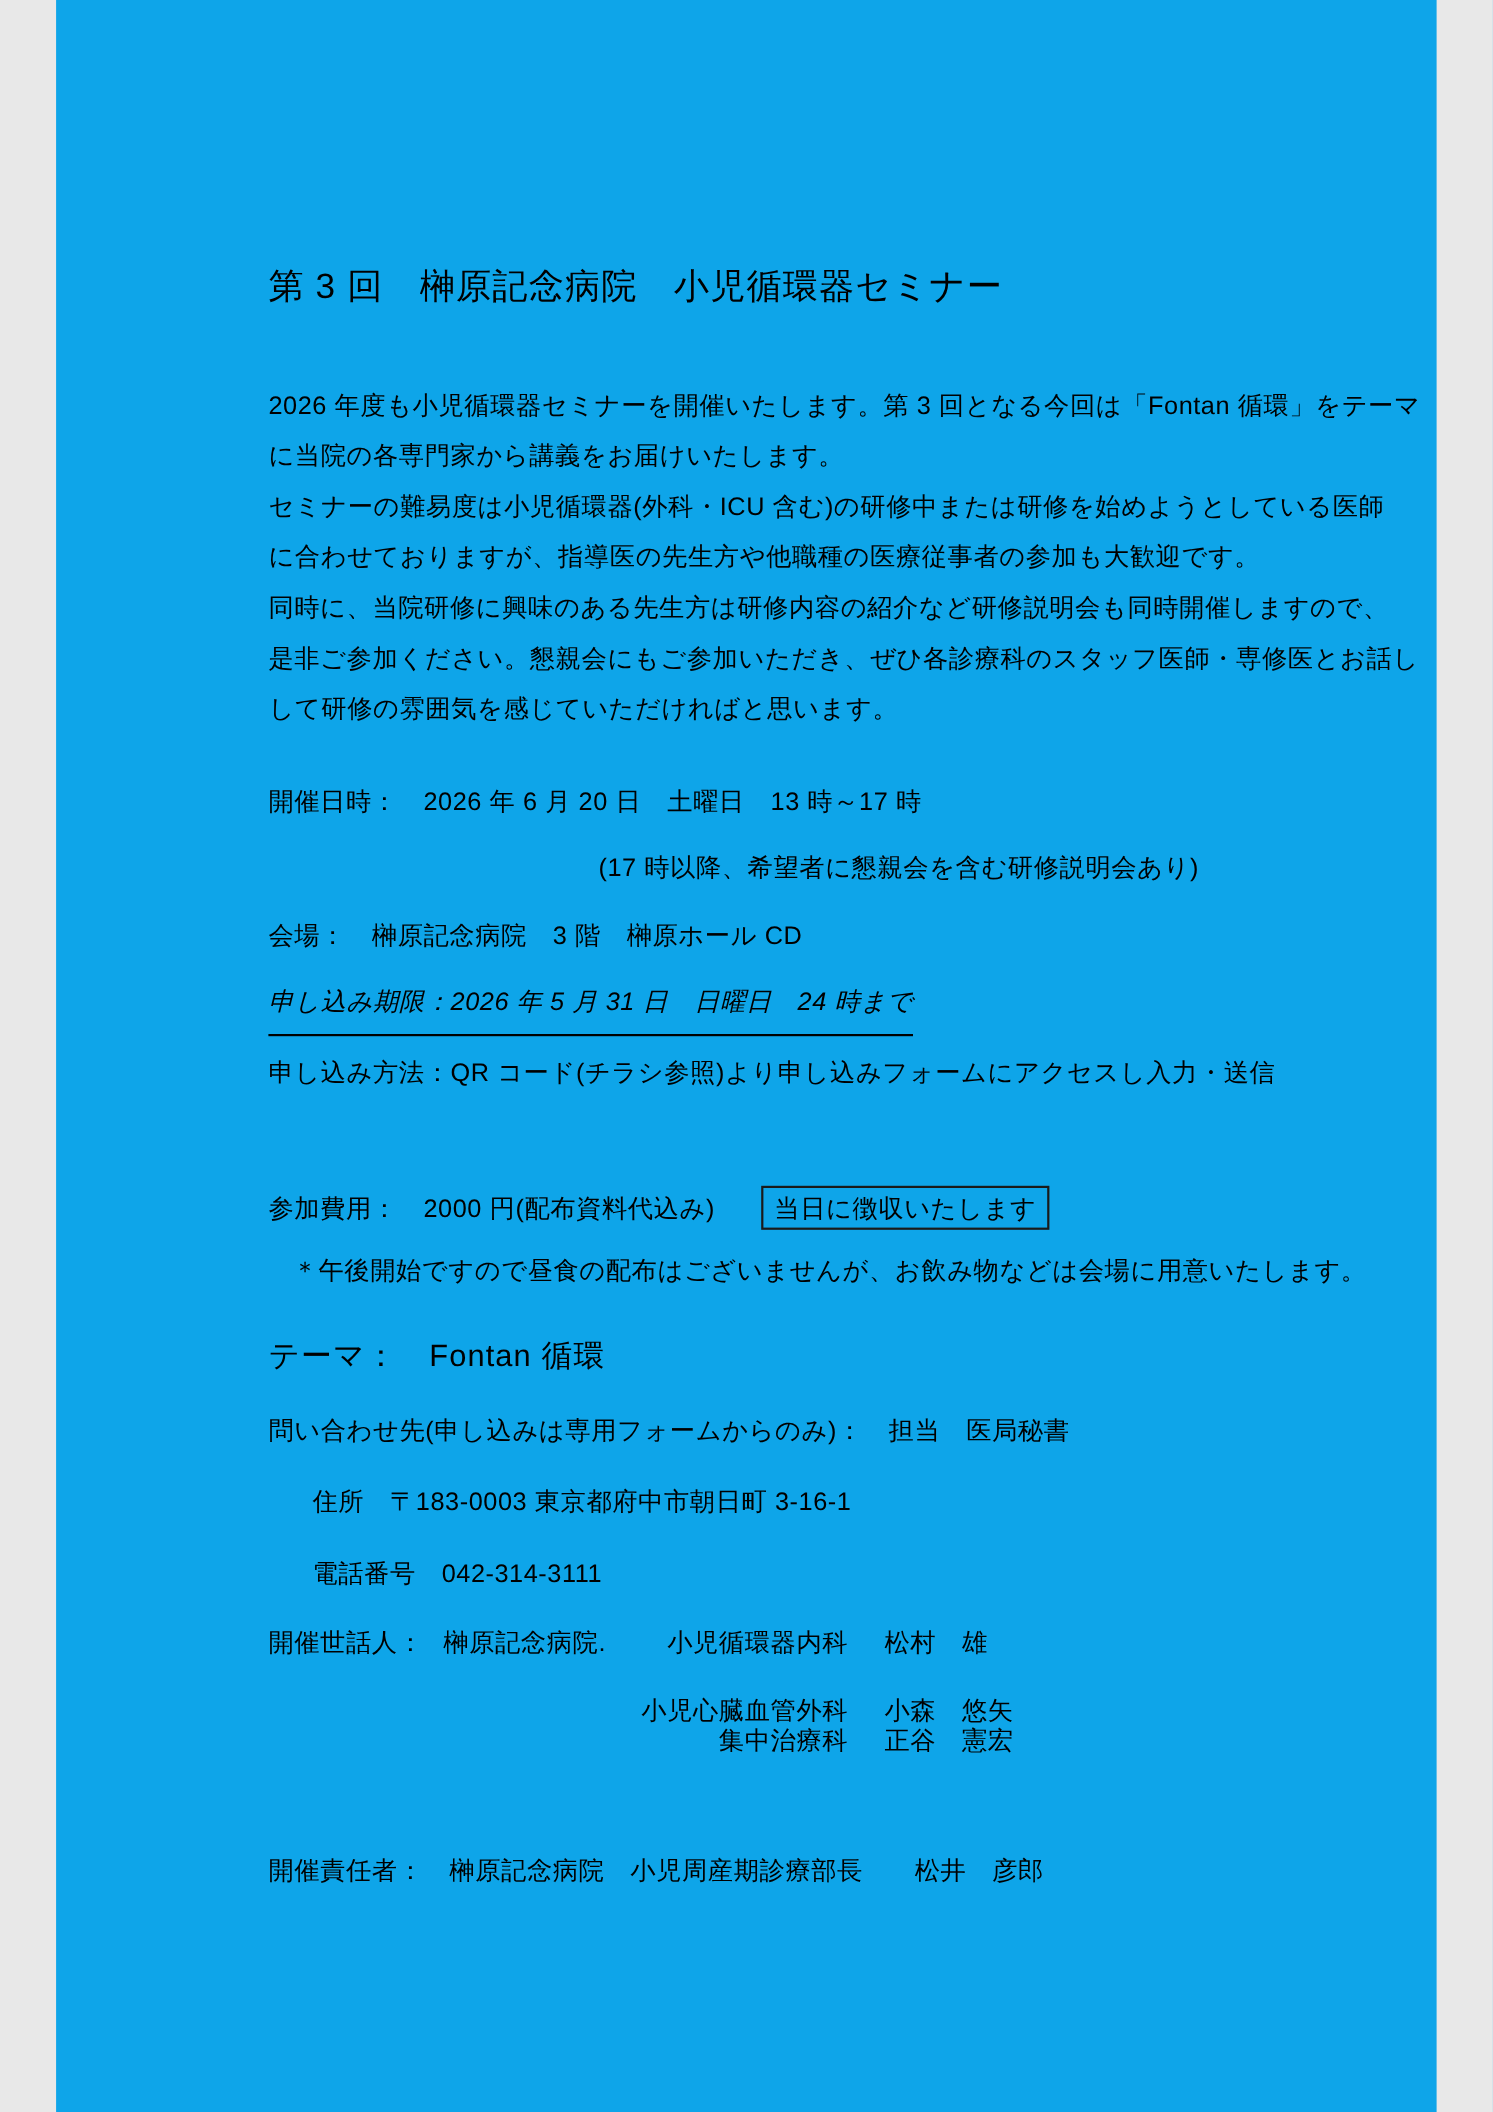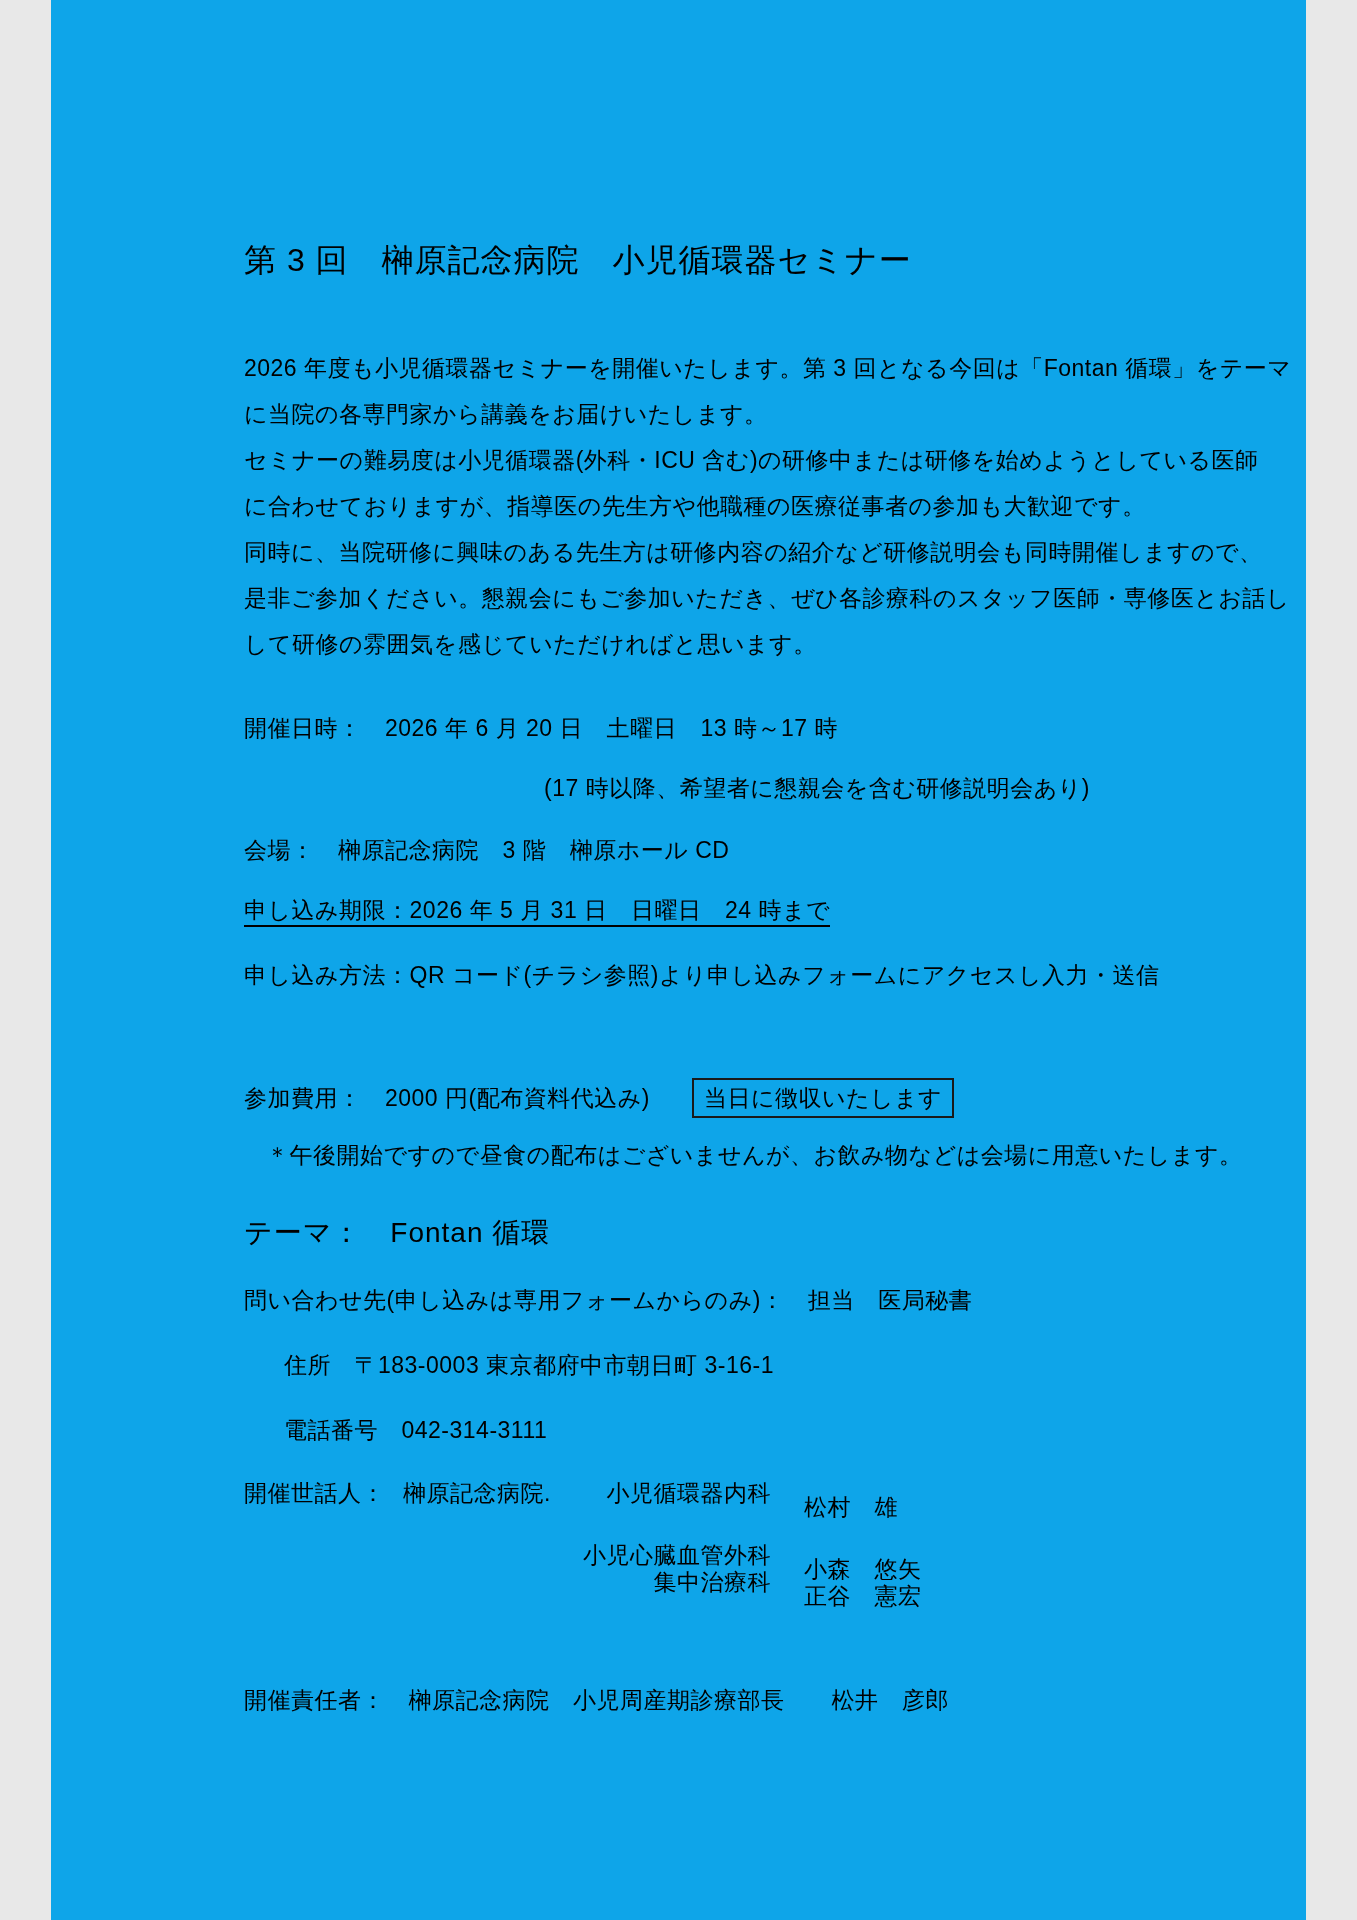--- a/index.html
+++ b/index.html
@@ -24,42 +24,43 @@
   .body-text {
     font-size: 23px;
     line-height: 28px;
     letter-spacing: 0.5px;
     white-space: nowrap;
   }
   .intro-line { line-height: 46px; }
   .underlined {
     display: inline-block;
     border-bottom: 2px solid #000;
-    padding-bottom: 1px;
+    padding-bottom: 16px;
+    font-style: italic;
   }
   .fee-row { display: flex; align-items: center; }
   .boxed {
     display: inline-block;
     border: 2px solid #1a1a1a;
     padding: 4px 10px;
     margin-left: 42px;
   }
   .theme-text {
     font-size: 28px;
     line-height: 36px;
     letter-spacing: 1px;
     white-space: nowrap;
     font-weight: 500;
   }
   .bold { font-weight: normal; margin-top: 12px; }
   .org-row { display: flex; white-space: nowrap; }
   .org-col-a { width: 527px; display: flex; }
   .org-hospital { margin-left: 18px; }
   .org-spacer { flex: 1; }
-  .org-name { margin-left: 33px; margin-top: 14px; }
+  .org-name { margin-left: 33px; }
 </style>
 </head>
 <body>
 
 <div class="page">
 
   <div class="abs doc-title" style="top: 240px;">第 3 回　榊原記念病院　小児循環器セミナー</div>
 
   <div class="abs body-text" style="top: 345px;">
     <div class="intro-line">2026 年度も小児循環器セミナーを開催いたします。第 3 回となる今回は「Fontan 循環」をテーマ</div>

